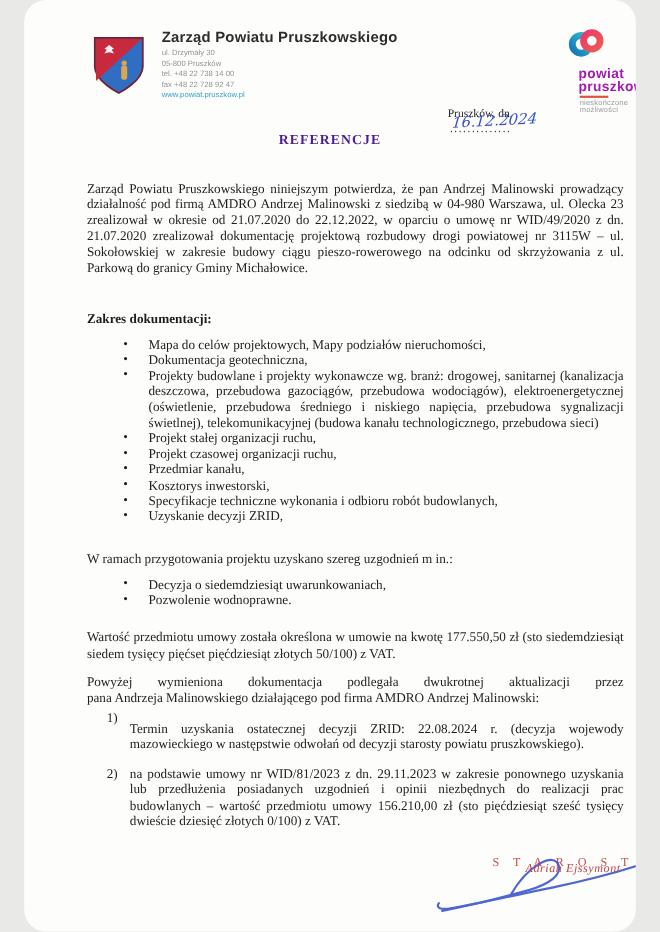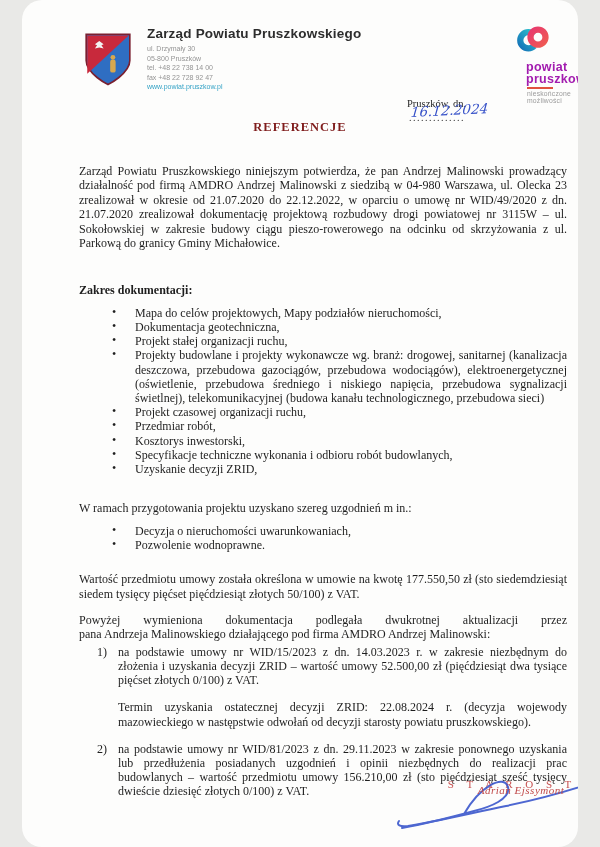--- a/index.html
+++ b/index.html
@@ -23,21 +23,21 @@
   .brand-tagline{position:absolute;left:505px;top:90px;font-family:"Liberation Sans",sans-serif;
     font-size:6.8px;color:#9b9b9b;letter-spacing:.2px;}
   
   .dateline{position:absolute;left:385px;top:98px;font-size:10.5px;color:#1f1f1f;}
   .date-slot{position:relative;display:inline-block;width:122px;height:14px;vertical-align:bottom;}
   .date-dots{position:absolute;left:2px;bottom:0;font-size:10px;letter-spacing:1.5px;color:#333;}
   .date-hand{position:absolute;left:4px;top:-7px;font-family:"DejaVu Serif",serif;font-style:italic;
     font-size:13.5px;color:#3550c8;transform:rotate(-3deg) skewX(-8deg);white-space:nowrap;}
   
   .title{position:absolute;left:0;top:120px;width:100%;text-align:center;
-    font-size:12.5px;font-weight:bold;letter-spacing:1px;color:#7f1d1d;}
+    font-size:12.5px;font-weight:bold;letter-spacing:1px;color:#4c1d95;}
   
   .content{position:absolute;left:57px;top:164px;width:488px;font-size:12px;line-height:14.4px;color:#1e1e1e;}
   .just{text-align:justify;}
   .force-just{text-align:justify;text-align-last:justify;}
   .sec-head{margin-top:33px;font-weight:bold;}
   .sec-head-2{margin-top:25px;font-family:Liberation Serif, serif;}
   ul.doc-list{margin:8px 0 0 0;padding:0 0 0 56px;list-style:none;}
   ul.doc-list li{position:relative;text-align:justify;line-height:14.2px;}
   ul.doc-list li::before{content:"\2022";position:absolute;left:-23px;top:-1px;font-size:12px;}
   .para{margin-top:20px;}
@@ -114,45 +114,44 @@
   <div class="title">REFERENCJE</div>
 
   <div class="content">
 
     <p class="just" style="margin:0;">Zarząd Powiatu Pruszkowskiego niniejszym potwierdza, że pan Andrzej Malinowski prowadzący działalność pod firmą AMDRO Andrzej Malinowski z siedzibą w 04-980 Warszawa, ul. Olecka 23 zrealizował w okresie od 21.07.2020 do 22.12.2022, w oparciu o umowę nr WID/49/2020 z dn. 21.07.2020 zrealizował dokumentację projektową rozbudowy drogi powiatowej nr 3115W – ul. Sokołowskiej w zakresie budowy ciągu pieszo-rowerowego na odcinku od skrzyżowania z ul. Parkową do granicy Gminy Michałowice.</p>
 
     <div class="sec-head">Zakres dokumentacji:</div>
     <ul class="doc-list">
       <li>Mapa do celów projektowych, Mapy podziałów nieruchomości,</li>
       <li>Dokumentacja geotechniczna,</li>
+      <li>Projekty budowlane i projekty wykonawcze wg. branż: drogowej, sanitarnej (kanalizacja deszczowa, przebudowa gazociągów, przebudowa wodociągów), elektroenergetycznej (oświetlenie, przebudowa średniego i niskiego napięcia, przebudowa sygnalizacji świetlnej), telekomunikacyjnej (budowa kanału technologicznego, przebudowa sieci)</li>
       <li>Projekt stałej organizacji ruchu,</li>
-      <li>Projekty budowlane i projekty wykonawcze wg. branż: drogowej, sanitarnej (kanalizacja deszczowa, przebudowa gazociągów, przebudowa wodociągów), elektroenergetycznej (oświetlenie, przebudowa średniego i niskiego napięcia, przebudowa sygnalizacji świetlnej), telekomunikacyjnej (budowa kanału technologicznego, przebudowa sieci)</li>
       <li>Projekt czasowej organizacji ruchu,</li>
-      <li>Przedmiar robót,</li>
+      <li>Przedmiar kanału,</li>
       <li>Kosztorys inwestorski,</li>
       <li>Specyfikacje techniczne wykonania i odbioru robót budowlanych,</li>
       <li>Uzyskanie decyzji ZRID,</li>
     </ul>
 
     <div class="sec-head-2">W ramach przygotowania projektu uzyskano szereg uzgodnień m in.:</div>
     <ul class="doc-list">
-      <li>Decyzja o nieruchomości uwarunkowaniach,</li>
+      <li>Decyzja o siedemdziesiąt uwarunkowaniach,</li>
       <li>Pozwolenie wodnoprawne.</li>
     </ul>
 
     <p class="just para" style="margin-bottom:0;">Wartość przedmiotu umowy została określona w umowie na kwotę 177.550,50 zł (sto siedemdziesiąt siedem tysięcy pięćset pięćdziesiąt złotych 50/100) z VAT.</p>
 
     <div class="para-tight">
       <div class="force-just">Powyżej wymieniona dokumentacja podlegała dwukrotnej aktualizacji przez</div>
       <div>pana Andrzeja Malinowskiego działającego pod firma AMDRO Andrzej Malinowski:</div>
     </div>
 
     <div class="num-item">
       <span class="num">1)</span>
-      <span>na podstawie umowy nr WID/15/2023 z dn. 14.03.2023 r. w zakresie niezbędnym do złożenia i uzyskania decyzji ZRID – wartość umowy 52.500,00 zł (pięćdziesiąt dwa tysiące pięćset złotych 0/100) z VAT.</span>
     </div>
 
     <div class="num-note">Termin uzyskania ostatecznej decyzji ZRID: 22.08.2024 r. (decyzja wojewody mazowieckiego w następstwie odwołań od decyzji starosty powiatu pruszkowskiego).</div>
 
     <div class="num-item mt13">
       <span class="num">2)</span>
       <span>na podstawie umowy nr WID/81/2023 z dn. 29.11.2023 w zakresie ponownego uzyskania lub przedłużenia posiadanych uzgodnień i opinii niezbędnych do realizacji prac budowlanych – wartość przedmiotu umowy 156.210,00 zł (sto pięćdziesiąt sześć tysięcy dwieście dziesięć złotych 0/100) z VAT.</span>
     </div>
 
   </div>

